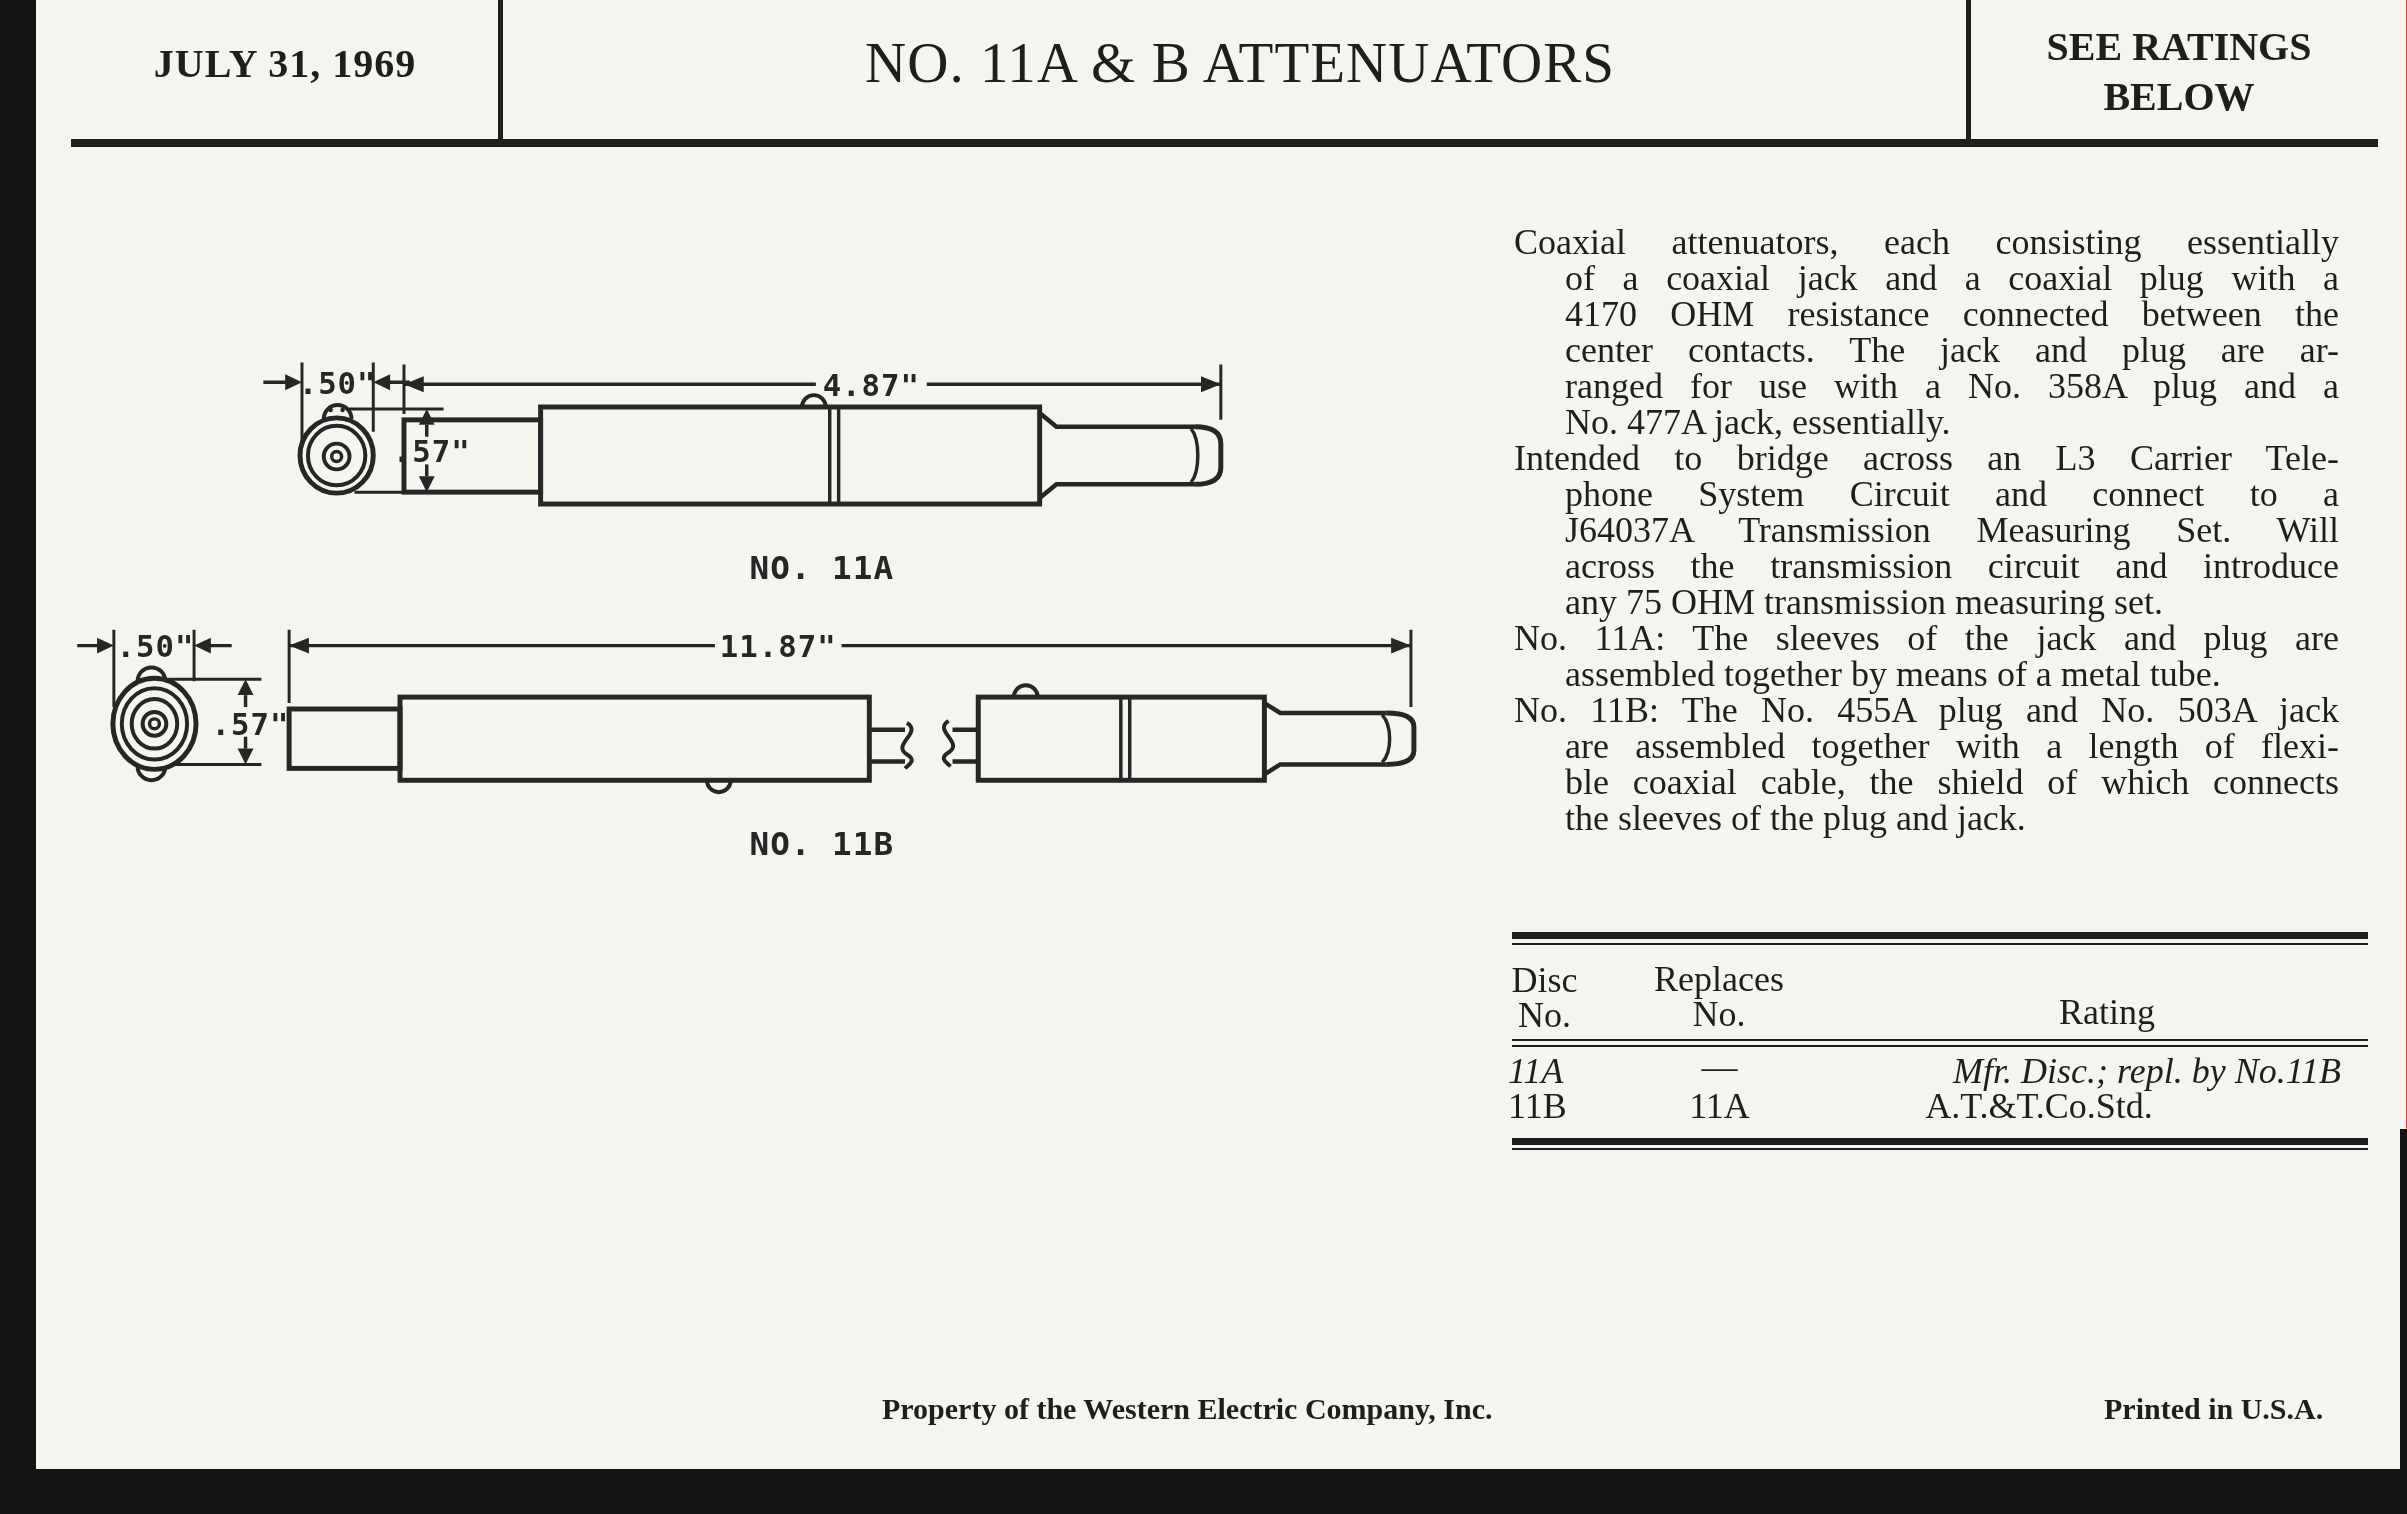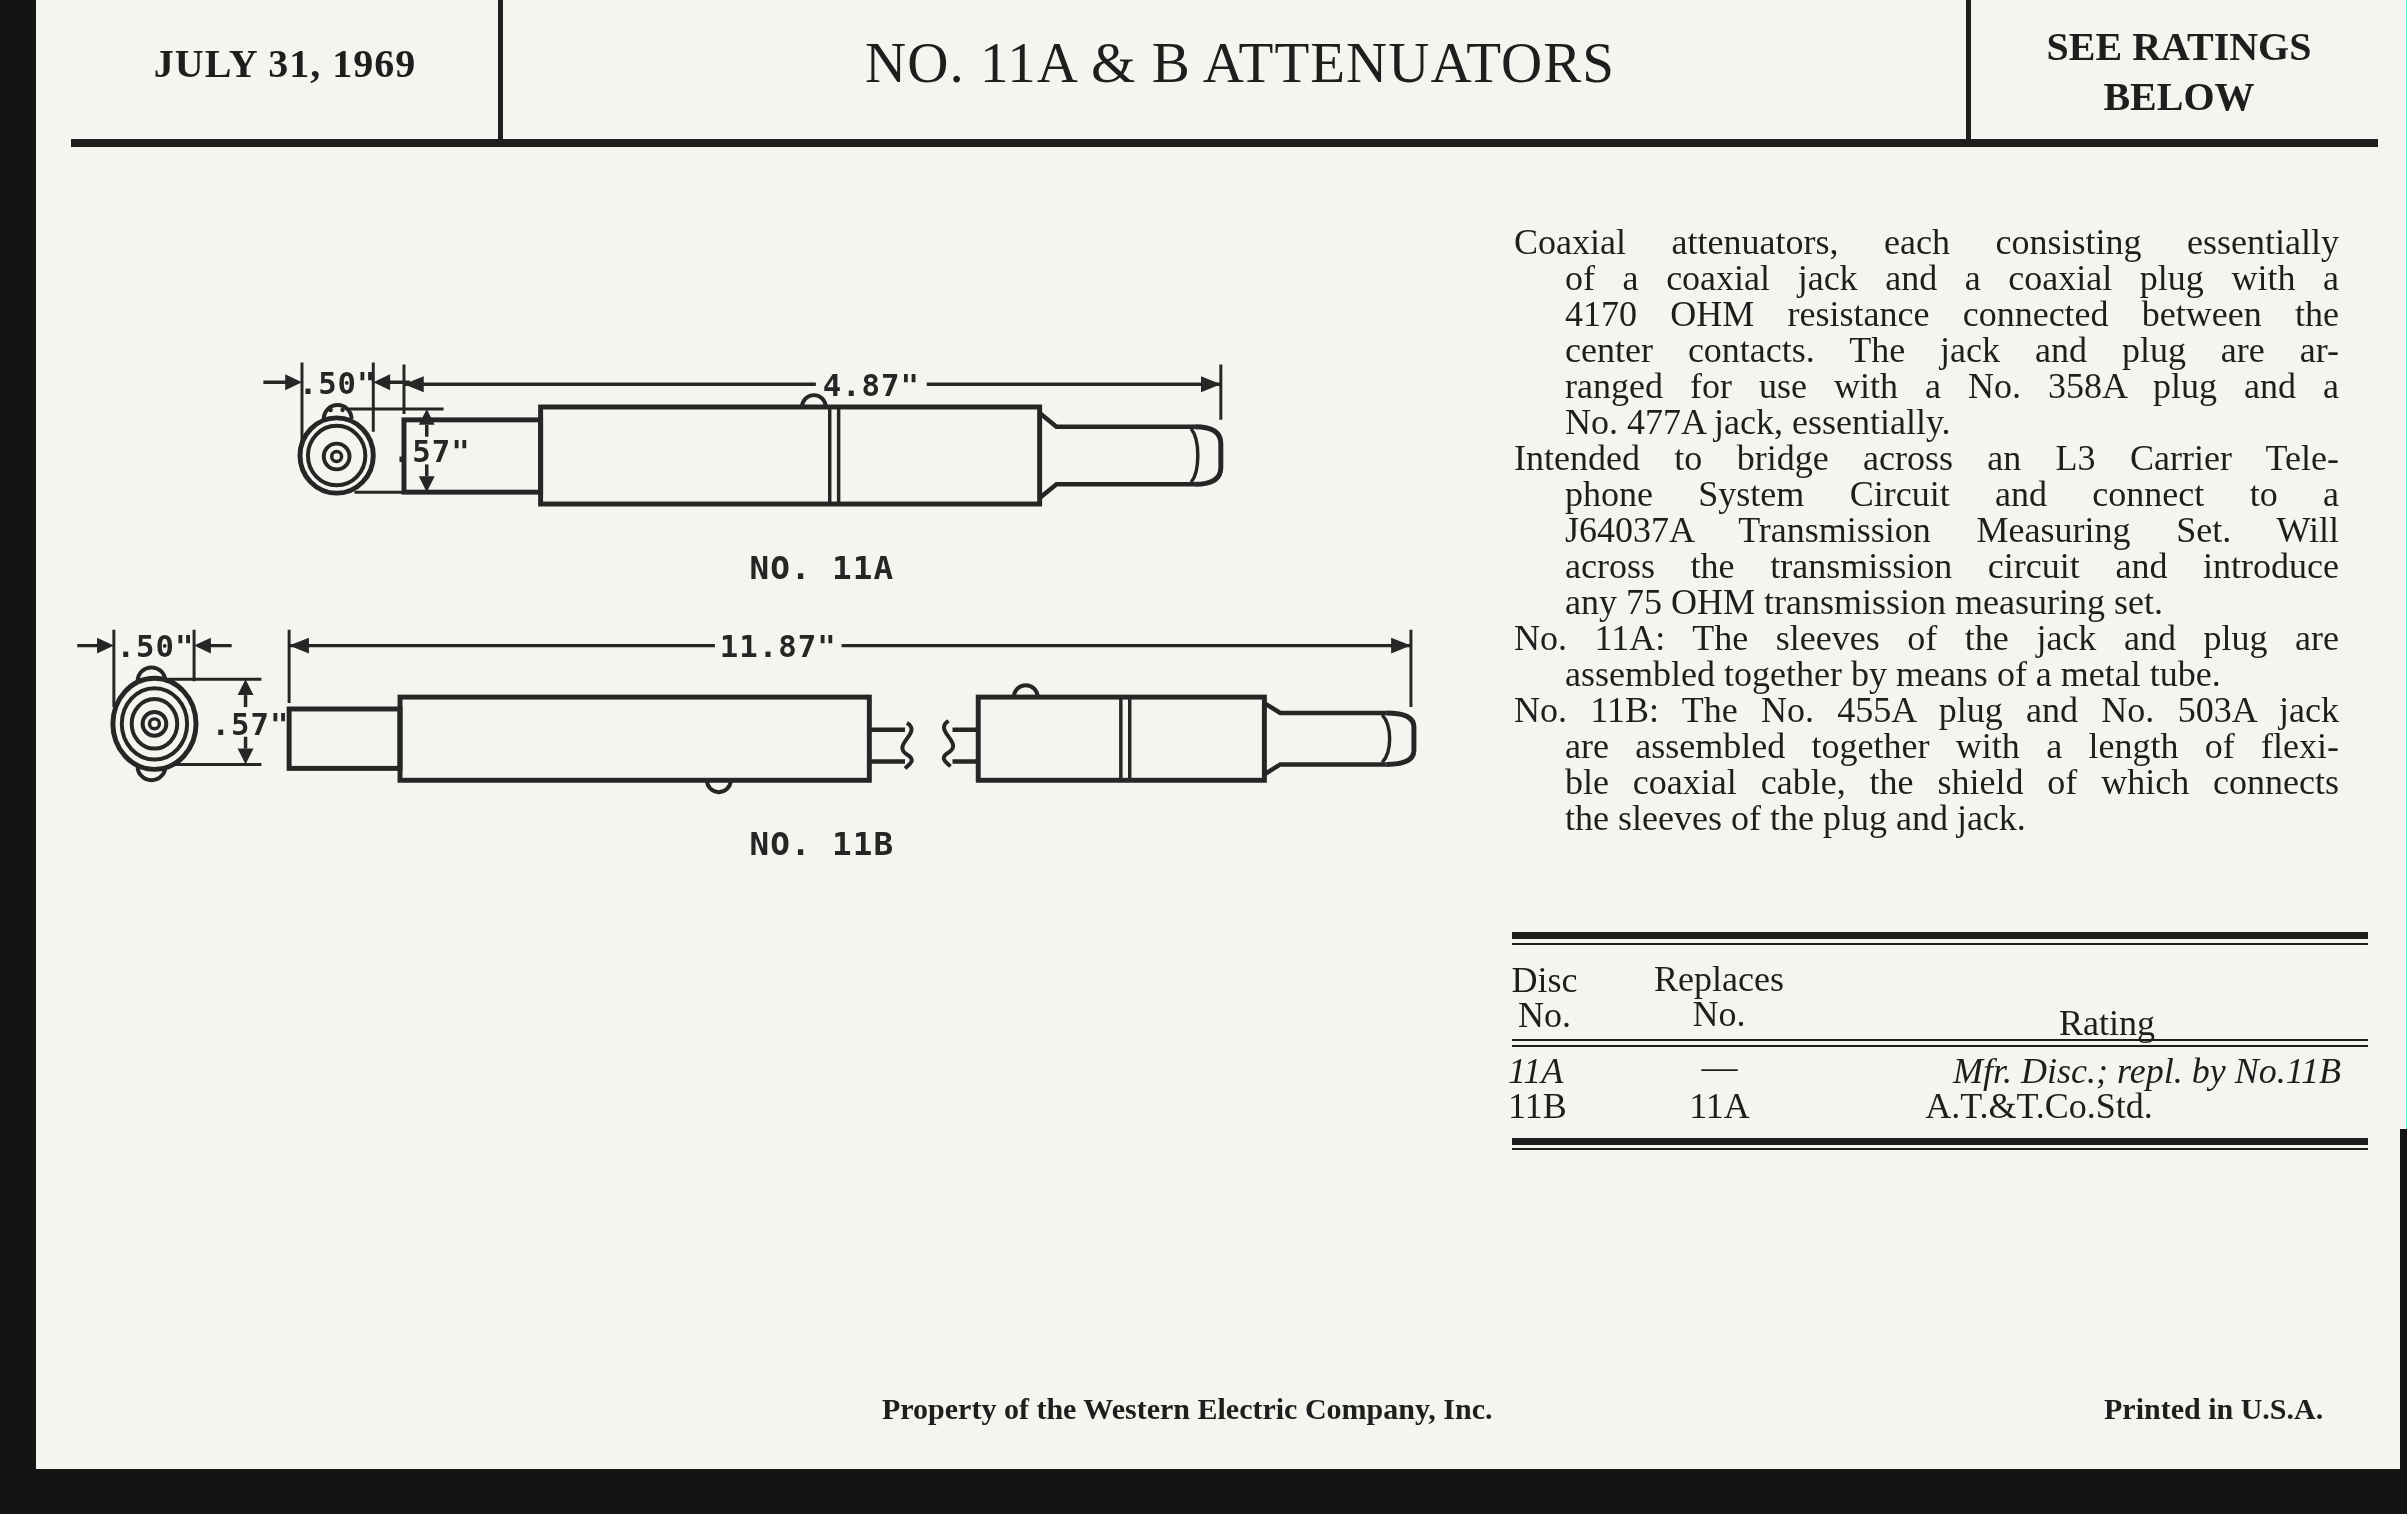--- a/index.html
+++ b/index.html
@@ -1,16 +1,16 @@
 <!DOCTYPE html>
 <html><head>
 <meta charset="utf-8">
 <style>
   html,body{margin:0;padding:0;background:#0d0d0d;}
-  #canvas{position:relative;width:2408px;height:1515px;background:#5eead4;overflow:hidden;
+  #canvas{position:relative;width:2408px;height:1515px;background:#ef4444;overflow:hidden;
           font-family:"Liberation Serif", serif;color:#1e1e1e;}
   .page{position:absolute;left:36px;top:0;width:2370px;height:1469px;background:#f5f4ef;}
   .band{position:absolute;background:#141414;}
   .rule{position:absolute;background:#1e1e1e;}
 
   
   .hdr-date{position:absolute;left:95px;top:40px;width:380px;text-align:center;
             font-size:40px;font-weight:bold;letter-spacing:1px;white-space:nowrap;}
   .hdr-title{position:absolute;left:836px;top:30px;width:792px;text-align:center;
              font-size:57px;font-weight:normal;letter-spacing:1px;white-space:nowrap;margin-left:8px;}
@@ -88,21 +88,21 @@
   </div>
 
   <div>
     <div class="rule" style="left:1512px;top:932px;width:856px;height:7px;"></div>
     <div class="rule" style="left:1512px;top:943px;width:856px;height:2px;"></div>
 
     <div class="tcell tc-center" style="left:1490px;top:961px;width:109px;">Disc</div>
     <div class="tcell tc-center" style="left:1490px;top:996px;width:109px;">No.</div>
     <div class="tcell tc-center" style="left:1630px;top:960px;width:178px;">Replaces</div>
     <div class="tcell tc-center" style="left:1630px;top:995px;width:178px;">No.</div>
-    <div class="tcell tc-center" style="left:2008px;top:993px;width:198px;margin-top:11px;">Rating</div>
+    <div class="tcell tc-center" style="left:2008px;top:993px;width:198px;">Rating</div>
 
     <div class="rule" style="left:1512px;top:1039px;width:856px;height:2px;"></div>
     <div class="rule" style="left:1512px;top:1045px;width:856px;height:2px;"></div>
 
     <div class="tcell ital" style="left:1508px;top:1052px;">11A</div>
     <div class="tcell tc-center" style="left:1650px;top:1048px;width:139px;">—</div>
     <div class="tcell tc-right ital" style="left:1854px;top:1052px;width:487px;">Mfr. Disc.; repl. by No.11B</div>
 
     <div class="tcell" style="left:1508px;top:1087px;">11B</div>
     <div class="tcell tc-center" style="left:1650px;top:1087px;width:139px;">11A</div>

